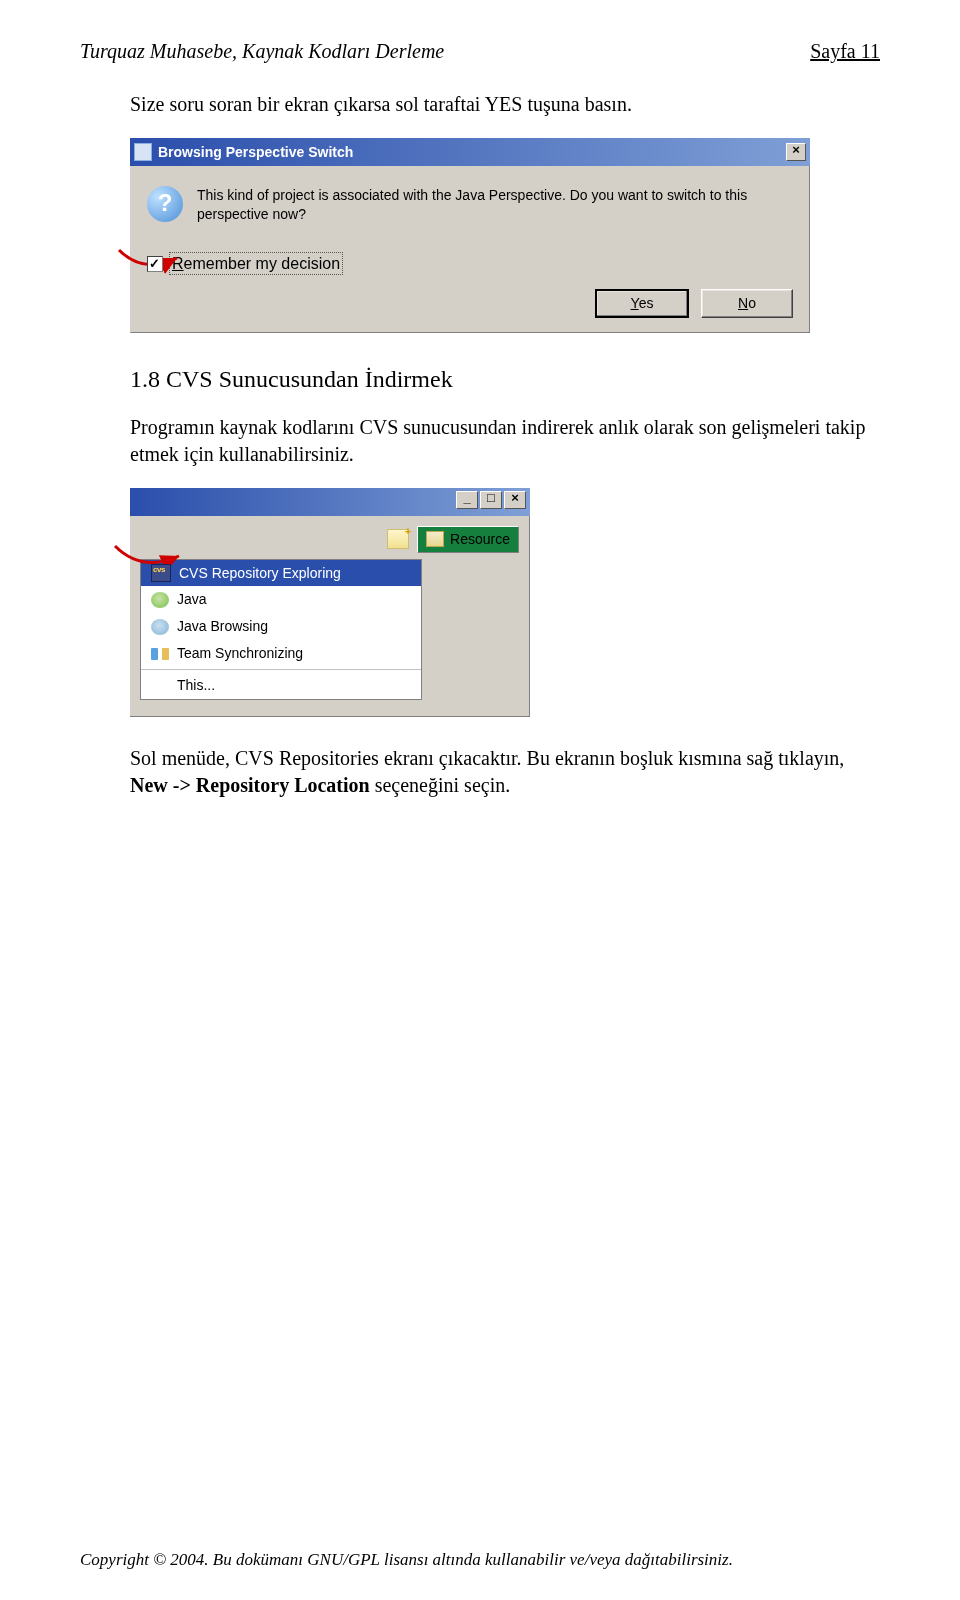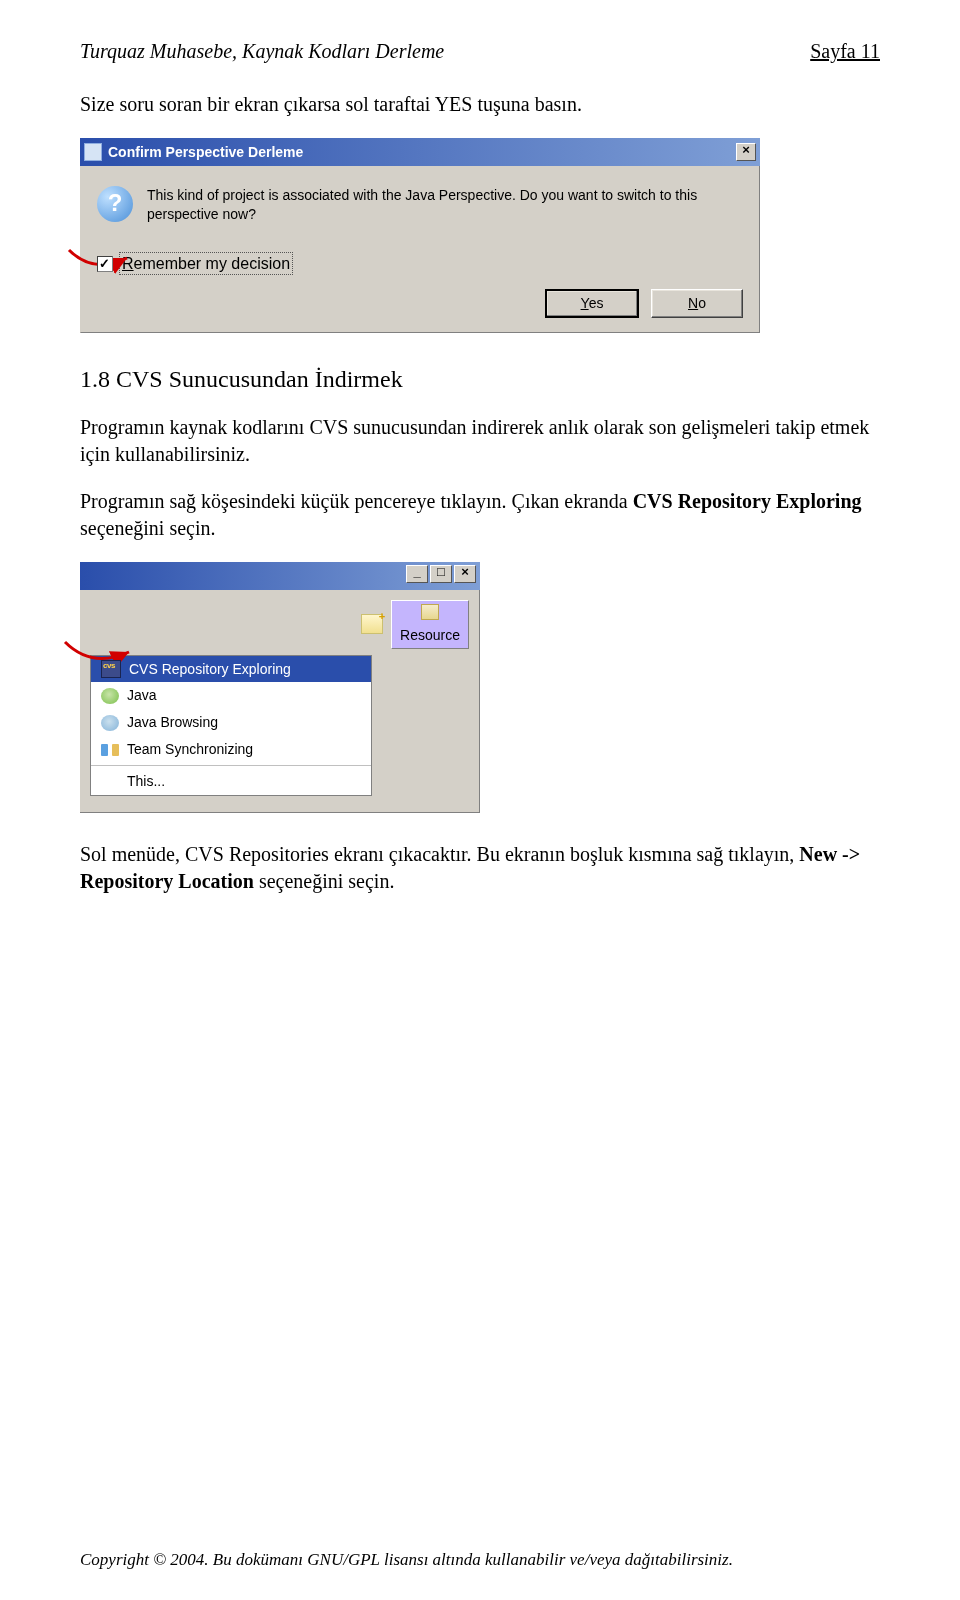--- a/index.html
+++ b/index.html
@@ -21,20 +21,21 @@
     justify-content: space-between;
     font-style: italic;
     font-size: 20px;
     margin-bottom: 28px;
   }
   .header-right {
     font-style: normal;
     text-decoration: underline;
   }
   .body-indent {
+    margin-left: 50px;
     font-size: 20px;
     line-height: 1.35;
   }
   .para {
     margin-bottom: 20px;
   }
   
   .dialog1 {
     width: 680px;
     margin-bottom: 30px;
@@ -210,27 +211,26 @@
     position: absolute;
     right: -3px; top: -6px;
     font-size: 11px;
     font-weight: bold;
     color: #d8a000;
   }
   .res-btn {
     display: flex;
     align-items: center;
     gap: 6px;
-    background: #c4b5fd;
+    background: #15803d;
     border: 1px solid #fff;
     border-right-color: #808080;
     border-bottom-color: #808080;
     padding: 3px 8px;
     font-size: 14px;
-    flex-direction: column;
   }
   .res-btn .ricon {
     width: 16px; height: 14px;
     background: linear-gradient(#f5eccc, #e7d78f);
     border: 1px solid #c0a850;
   }
   .popup {
     background: #fff;
     border: 1px solid #808080;
     width: 280px;
@@ -313,21 +313,21 @@
     <span class="header-right">Sayfa 11</span>
   </div>
 
   <div class="body-indent">
 
     <div class="para">Size soru soran bir ekran çıkarsa sol taraftai YES tuşuna basın.</div>
 
     <div class="dialog1">
       <div class="titlebar1">
         <span class="icon"></span>
-        <span class="title">Confirm Perspective Derleme</span>
+        <span class="title">Browsing Perspective Switch</span>
         <span class="closebtn">×</span>
       </div>
       <div class="dlg1-body">
         <div class="dlg1-row1">
           <div class="qicon"></div>
           <div class="dlg1-msg">This kind of project is associated with the Java Perspective. Do you want to switch to this perspective now?</div>
         </div>
         <div class="dlg1-row2">
           <svg class="arrow1" viewBox="0 0 72 28">
             <defs>
@@ -344,23 +344,20 @@
           <div class="winbtn def"><u>Y</u><span>es</span></div>
           <div class="winbtn"><u>N</u><span>o</span></div>
         </div>
       </div>
     </div>
 
     <div class="section-h">1.8  CVS Sunucusundan İndirmek</div>
 
     <div class="para">Programın kaynak kodlarını CVS sunucusundan indirerek anlık olarak son gelişmeleri takip etmek için kullanabilirsiniz.</div>
 
-    <div class="para">
-      <span>Programın sağ köşesindeki küçük pencereye tıklayın. Çıkan ekranda </span><span class="bold">CVS Repository Exploring</span><span> seçeneğini seçin.</span>
-    </div>
 
     <div class="dlg2-wrap">
       <div class="titlebar2">
         <span class="t2btn">_</span>
         <span class="t2btn">□</span>
         <span class="t2btn">×</span>
       </div>
       <div class="dlg2-body">
         <div class="toolbar2">
           <span class="tb-icon tb-open"></span>

